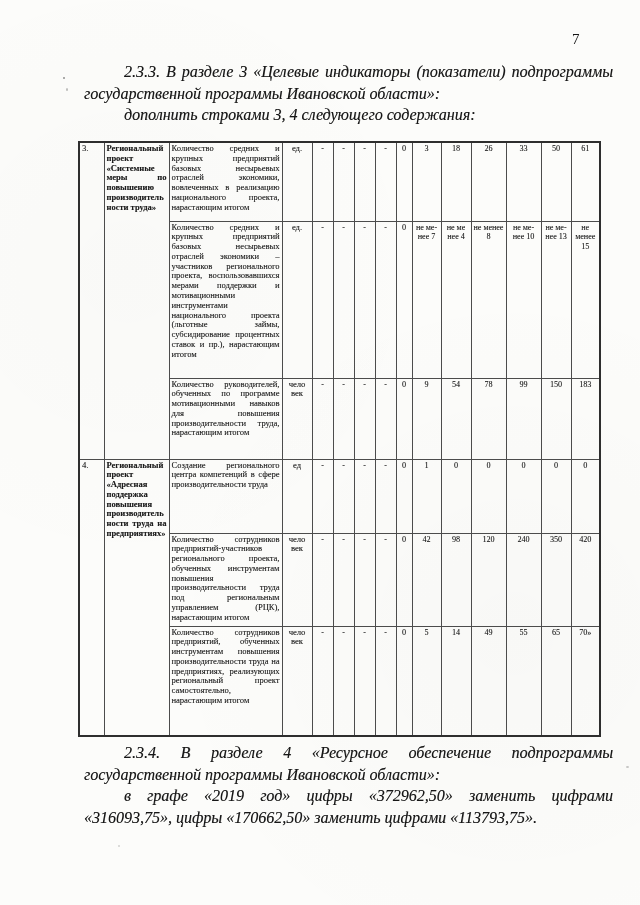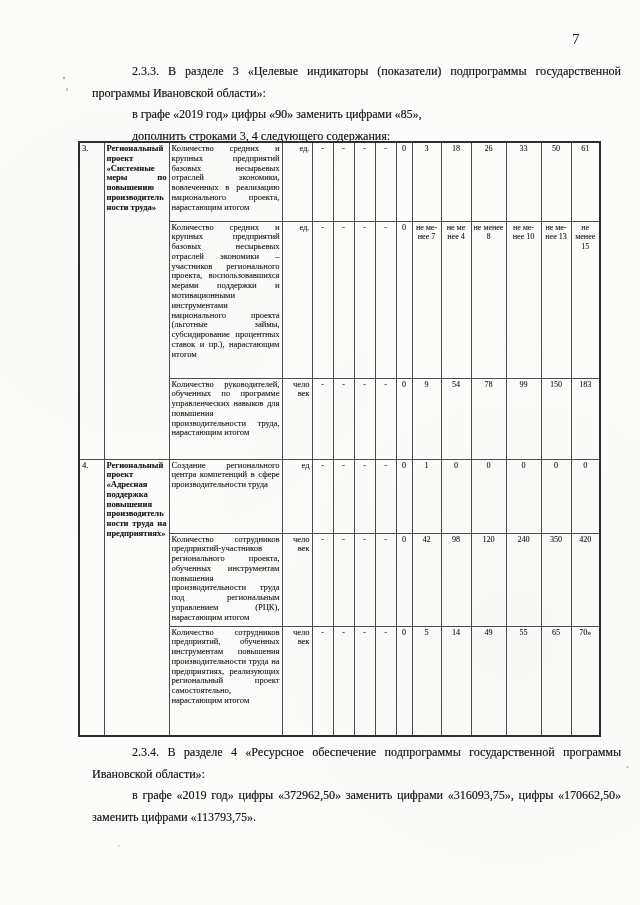--- a/index.html
+++ b/index.html
@@ -16,24 +16,25 @@
     background:
       radial-gradient(circle at 20% 30%, rgba(0,0,0,0.012), transparent 40%),
       radial-gradient(circle at 80% 70%, rgba(0,0,0,0.015), transparent 45%),
       #fcfcfa;
   }
   .pageno{
     position:absolute;top:31px;left:572px;
     font-size:15px;color:#141414;
   }
   .body-text{
-    position:absolute;left:92px;width:529px;
-    font-size:12px;line-height:21.5px;
+    position:absolute;left:84px;width:529px;
+    font-size:16px;line-height:21.5px;
     text-align:justify;color:#161616;
     text-shadow:0.3px 0.2px 0.4px rgba(25,25,25,0.45);
+    font-style:italic;
   }
   .body-text p{margin:0;text-indent:40px;}
   .block-233{top:61px;}
   .block-234{top:724px;margin-top:18px;}
 
   table.doc-table{
     position:absolute;left:78px;top:141px;
     width:521px;
     border-collapse:collapse;table-layout:fixed;
     font-size:8.5px;line-height:9.8px;color:#1c1c1c;
@@ -49,39 +50,38 @@
   }
   tbody tr:nth-child(1){height:79px;}
   tbody tr:nth-child(2){height:157px;}
   tbody tr:nth-child(3){height:81px;}
   tbody tr:nth-child(4){height:74px;}
   tbody tr:nth-child(5){height:93px;}
   tbody tr:nth-child(6){height:110px;}
   td.num{text-align:left;padding-left:5px;}
   td.project{text-align:justify;padding-left:3px;padding-right:3px;font-weight:bold;}
   td.indicator{text-align:justify;padding-left:3px;padding-right:3px;margin-left:26px;}
-  td.unit{text-align:right;}
+  td.unit{text-align:center;}
   td.val{text-align:center;font-size:8px;line-height:9.5px;padding:1px 1px;}
 
   .speck{position:absolute;background:rgba(40,40,40,0.5);border-radius:50%;}
   .speck.s1{left:63px;top:77px;width:2px;height:2px;}
   .speck.s2{left:66px;top:88px;width:2px;height:3px;opacity:.6;}
   .speck.s3{left:626px;top:766px;width:3px;height:2px;opacity:.5;}
   .speck.s4{left:118px;top:845px;width:2px;height:2px;opacity:.4;}
 </style>
 </head>
 <body>
 
 <div class="page">
 
   <div class="pageno">7</div>
 
   <div class="body-text block-233">
     <p>2.3.3. В разделе 3 «Целевые индикаторы (показатели) подпрограммы государственной программы Ивановской области»:</p>
-    <p>в графе «2019 год» цифры «90» заменить цифрами «85»,</p>
     <p>дополнить строками 3, 4 следующего содержания:</p>
   </div>
 
   <table class="doc-table">
     <colgroup>
       <col style="width:25px">
         <col style="width:65px">
         <col style="width:113px">
         <col style="width:30px">
       <col style="width:21px">
@@ -123,21 +123,21 @@
           <td class="val">-</td>
           <td class="val">0</td>
           <td class="val">не ме-нее 7</td>
           <td class="val">не ме нее 4</td>
           <td class="val">не менее 8</td>
           <td class="val">не ме-нее 10</td>
           <td class="val">не ме-нее 13</td>
           <td class="val">не менее 15</td>
         </tr>
         <tr>
-          <td class="indicator">Количество руководителей, обученных по программе управленческих навыков для повышения производительности труда, нарастающим итогом</td>
+          <td class="indicator">Количество руководителей, обученных по программе мотивационными навыков для повышения производительности труда, нарастающим итогом</td>
           <td class="unit">чело век</td>
           <td class="val">-</td>
           <td class="val">-</td>
           <td class="val">-</td>
           <td class="val">-</td>
           <td class="val">0</td>
           <td class="val">9</td>
           <td class="val">54</td>
           <td class="val">78</td>
           <td class="val">99</td>

